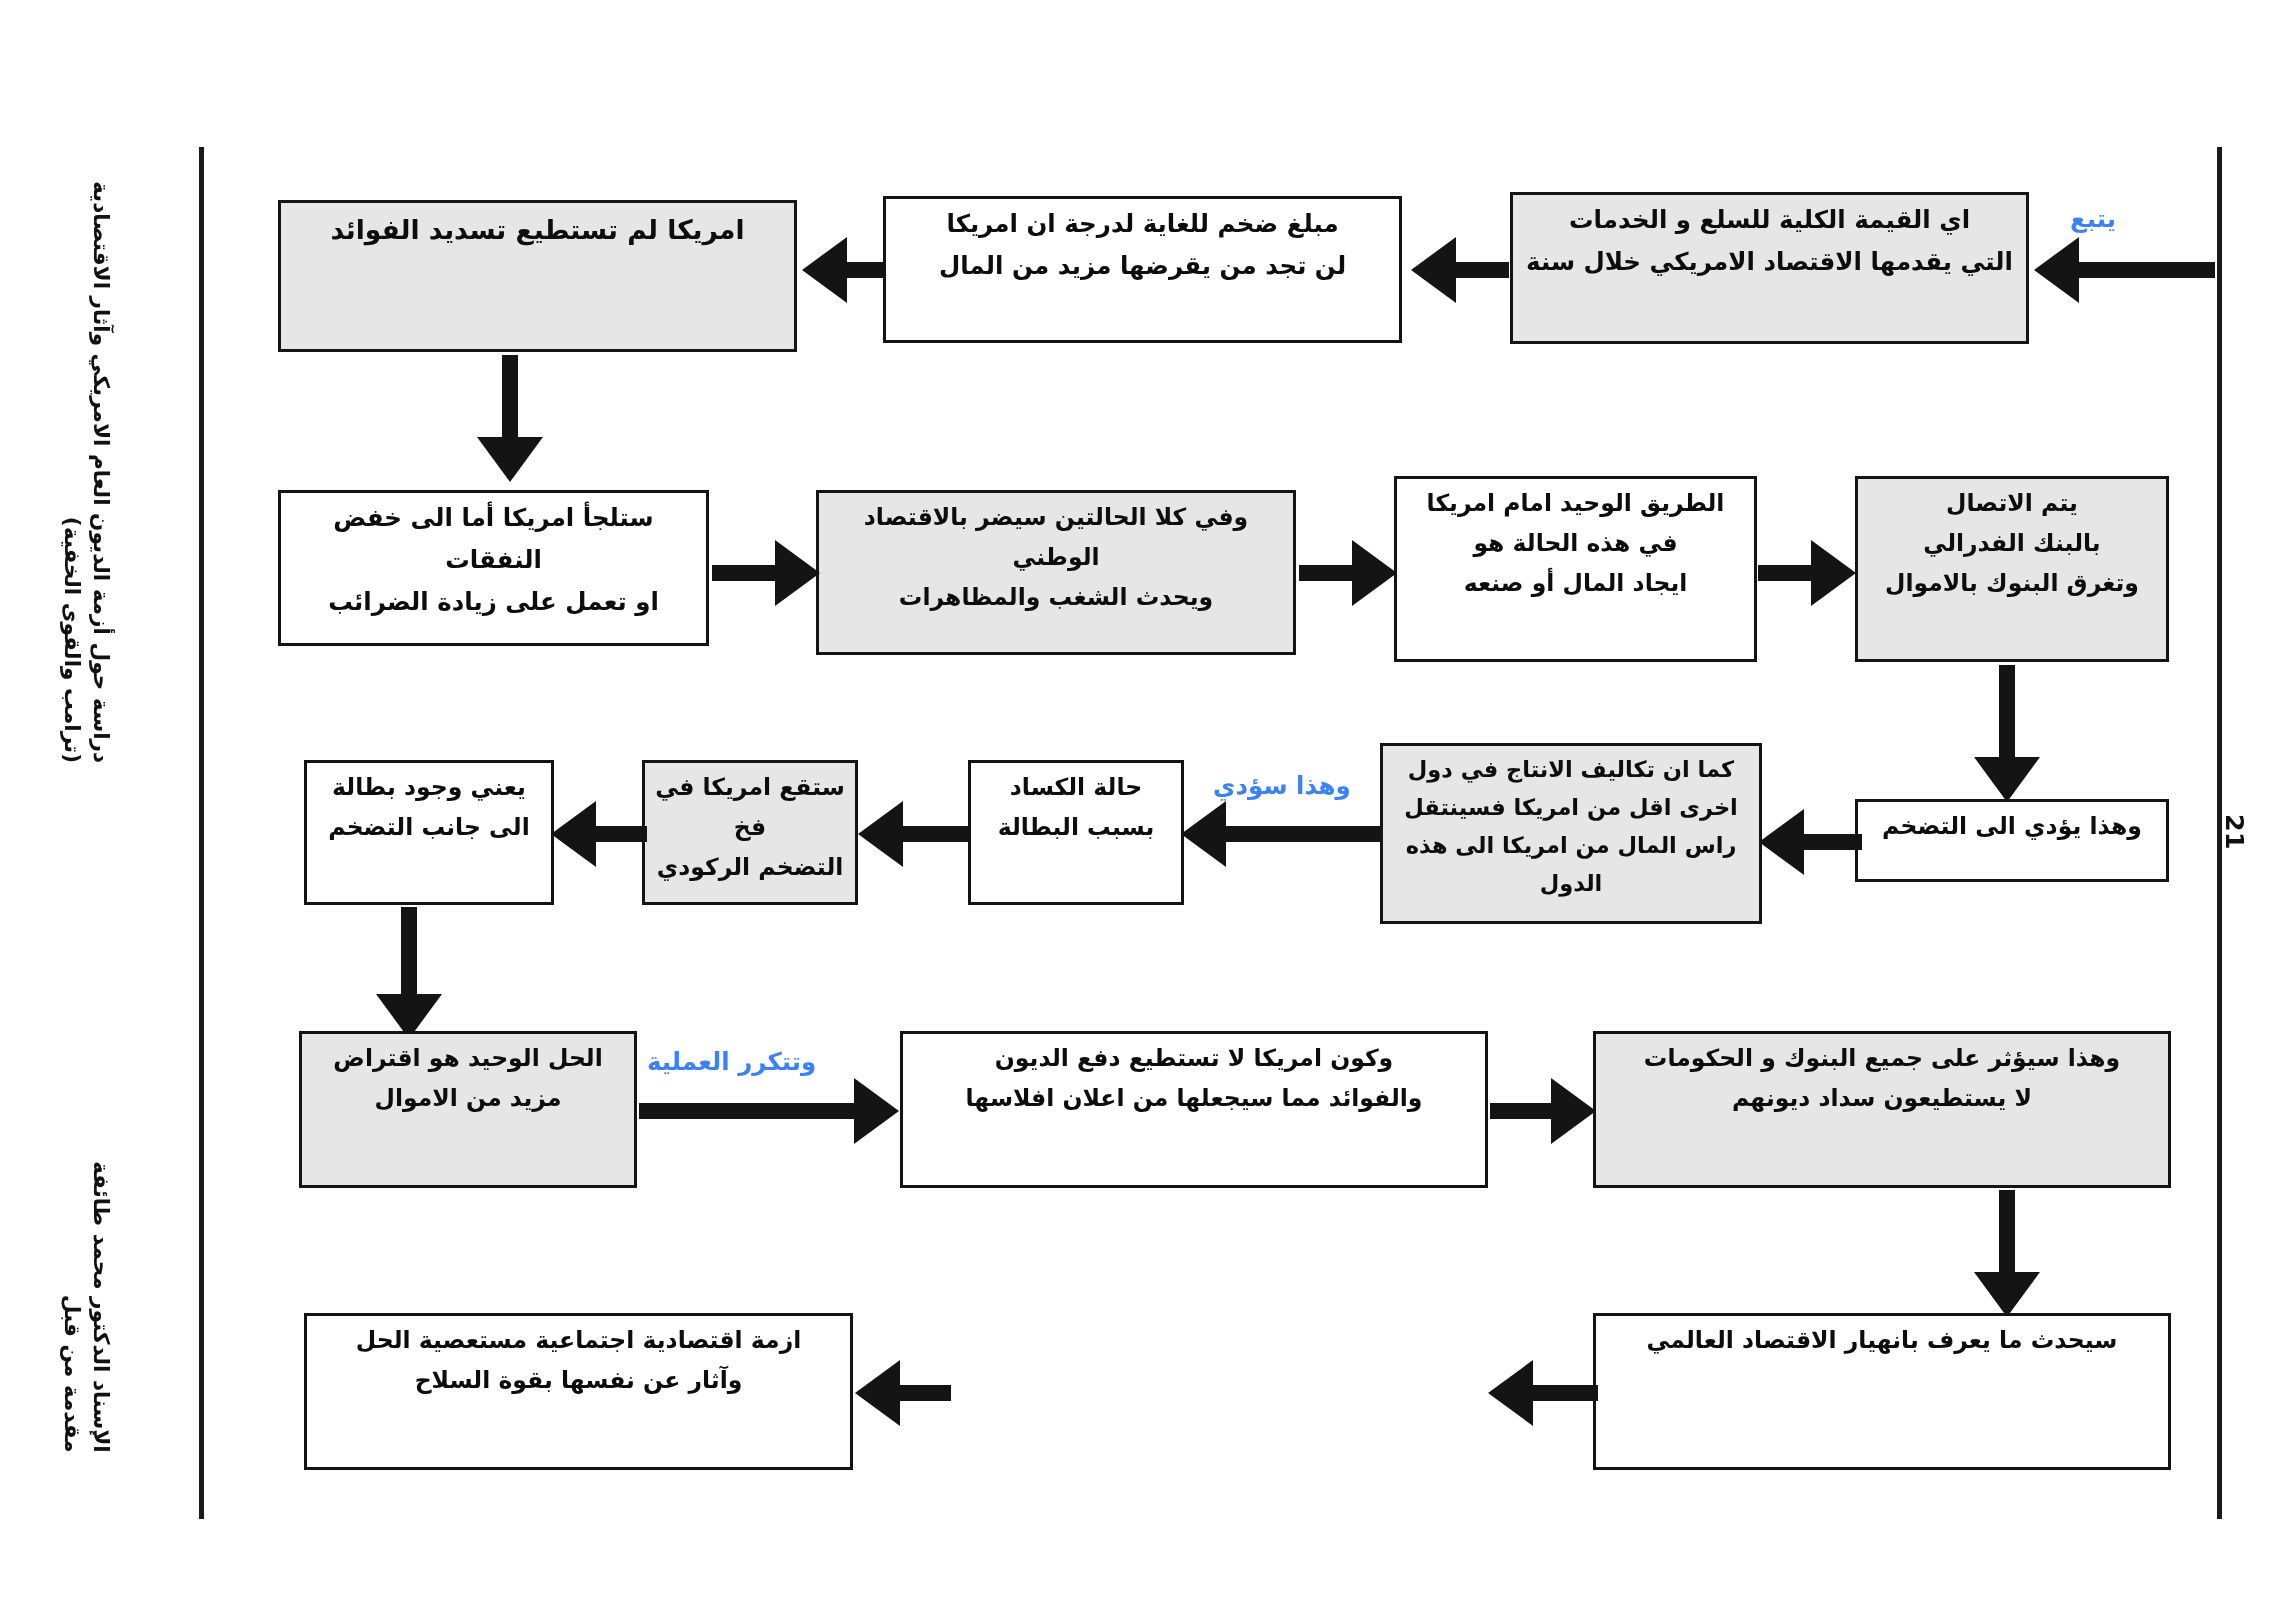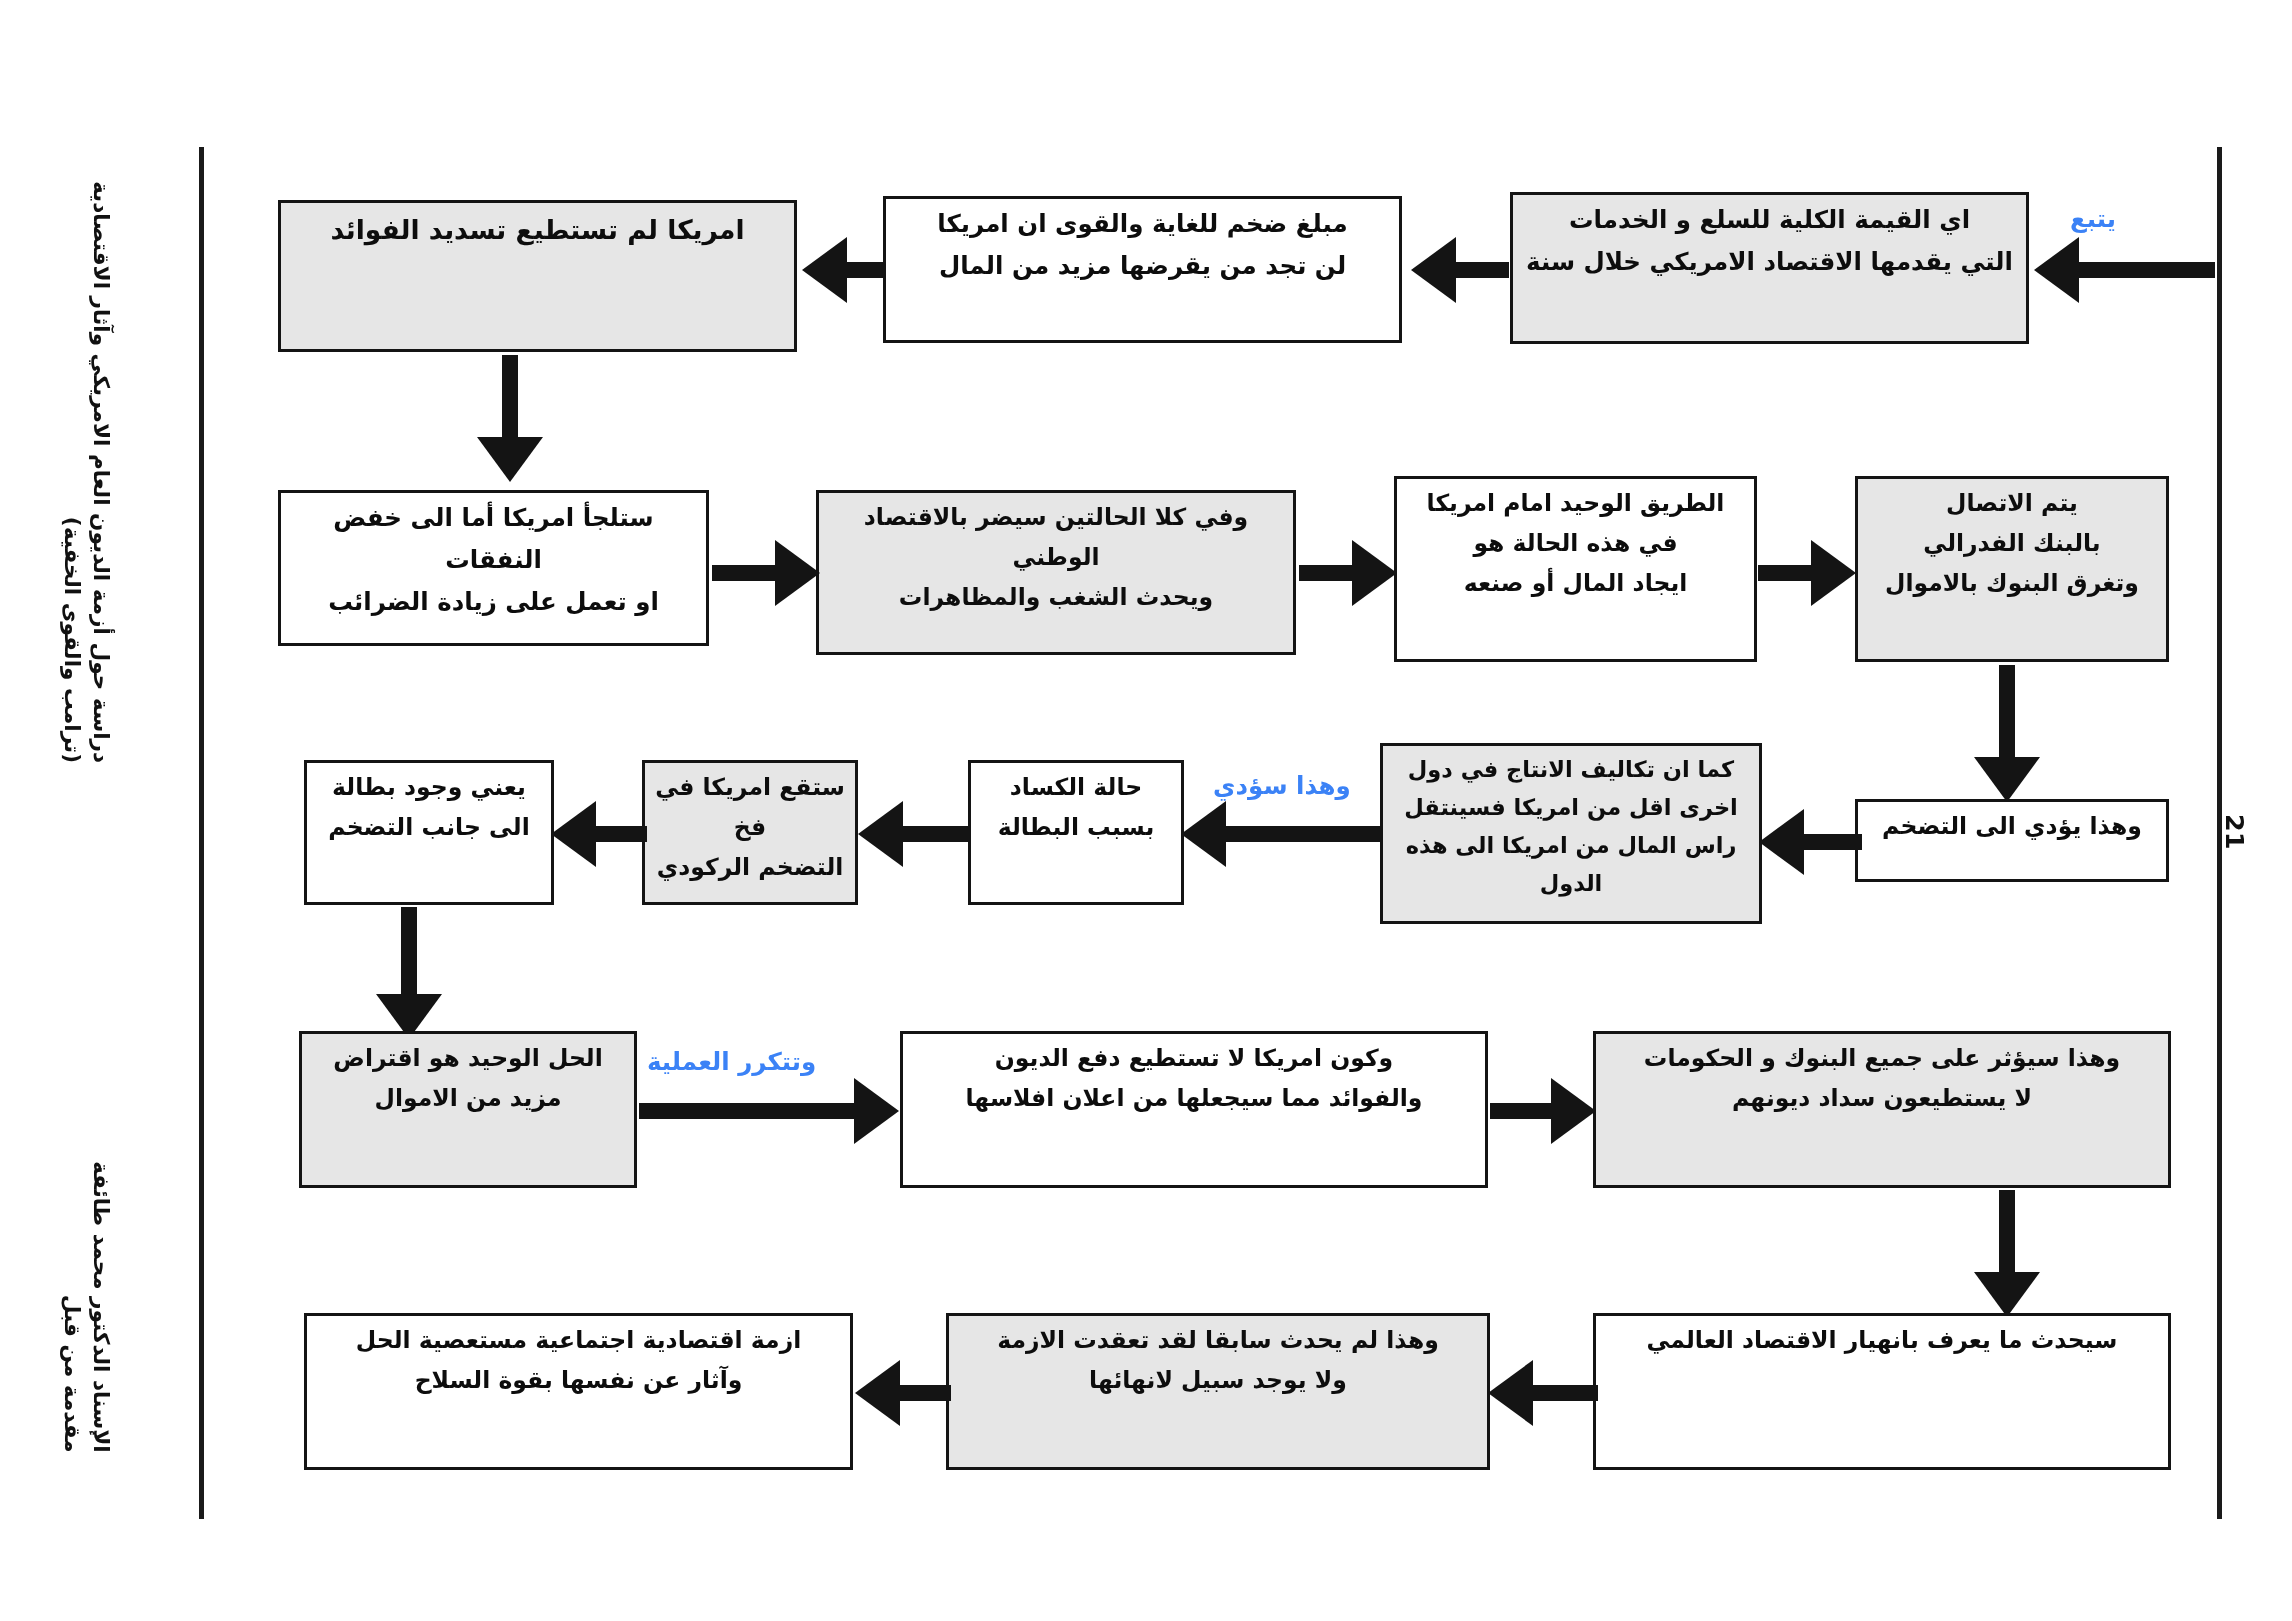--- a/index.html
+++ b/index.html
@@ -122,21 +122,21 @@
     <span class="side-line">مقدمة من قبل</span>
   </div>
   <div class="page-num">21</div>
 
   <div class="box shaded f26" style="left:1510px;top:192px;width:519px;height:152px;">
     <span>اي القيمة الكلية للسلع و الخدمات</span>
     <span>التي يقدمها الاقتصاد الامريكي خلال سنة</span>
   </div>
 
   <div class="box f26" style="left:883px;top:196px;width:519px;height:147px;">
-    <span>مبلغ ضخم للغاية والقوى ان امريكا</span>
+    <span>مبلغ ضخم للغاية لدرجة ان امريكا</span>
     <span>لن تجد من يقرضها مزيد من المال</span>
   </div>
 
   <div class="box shaded f28" style="left:278px;top:200px;width:519px;height:152px;">
     <span>امريكا لم تستطيع تسديد الفوائد</span>
   </div>
 
   <div class="arrow arrow-left" style="left:2034px;top:235px;width:181px;height:69px;">
     <div class="shaft" style="width:142px;"></div>
     <div class="head"></div>
@@ -279,24 +279,20 @@
 
   <div class="arrow arrow-down" style="left:1972px;top:1190px;width:69px;height:127px;">
     <div class="shaft" style="height:88px;"></div>
     <div class="head"></div>
   </div>
 
   <div class="box f24" style="left:1593px;top:1313px;width:578px;height:157px;">
     <span>سيحدث ما يعرف بانهيار الاقتصاد العالمي</span>
   </div>
 
-  <div class="box shaded f24" style="left:946px;top:1313px;width:544px;height:157px;">
-    <span>وهذا لم يحدث سابقا لقد تعقدت الازمة</span>
-    <span>ولا يوجد سبيل لانهائها</span>
-  </div>
 
   <div class="box f24" style="left:304px;top:1313px;width:549px;height:157px;">
     <span>ازمة اقتصادية اجتماعية مستعصية الحل</span>
     <span>وآثار عن نفسها بقوة السلاح</span>
   </div>
 
   <div class="arrow arrow-left" style="left:1488px;top:1358px;width:110px;height:69px;">
     <div class="shaft" style="width:69px;"></div>
     <div class="head"></div>
   </div>

